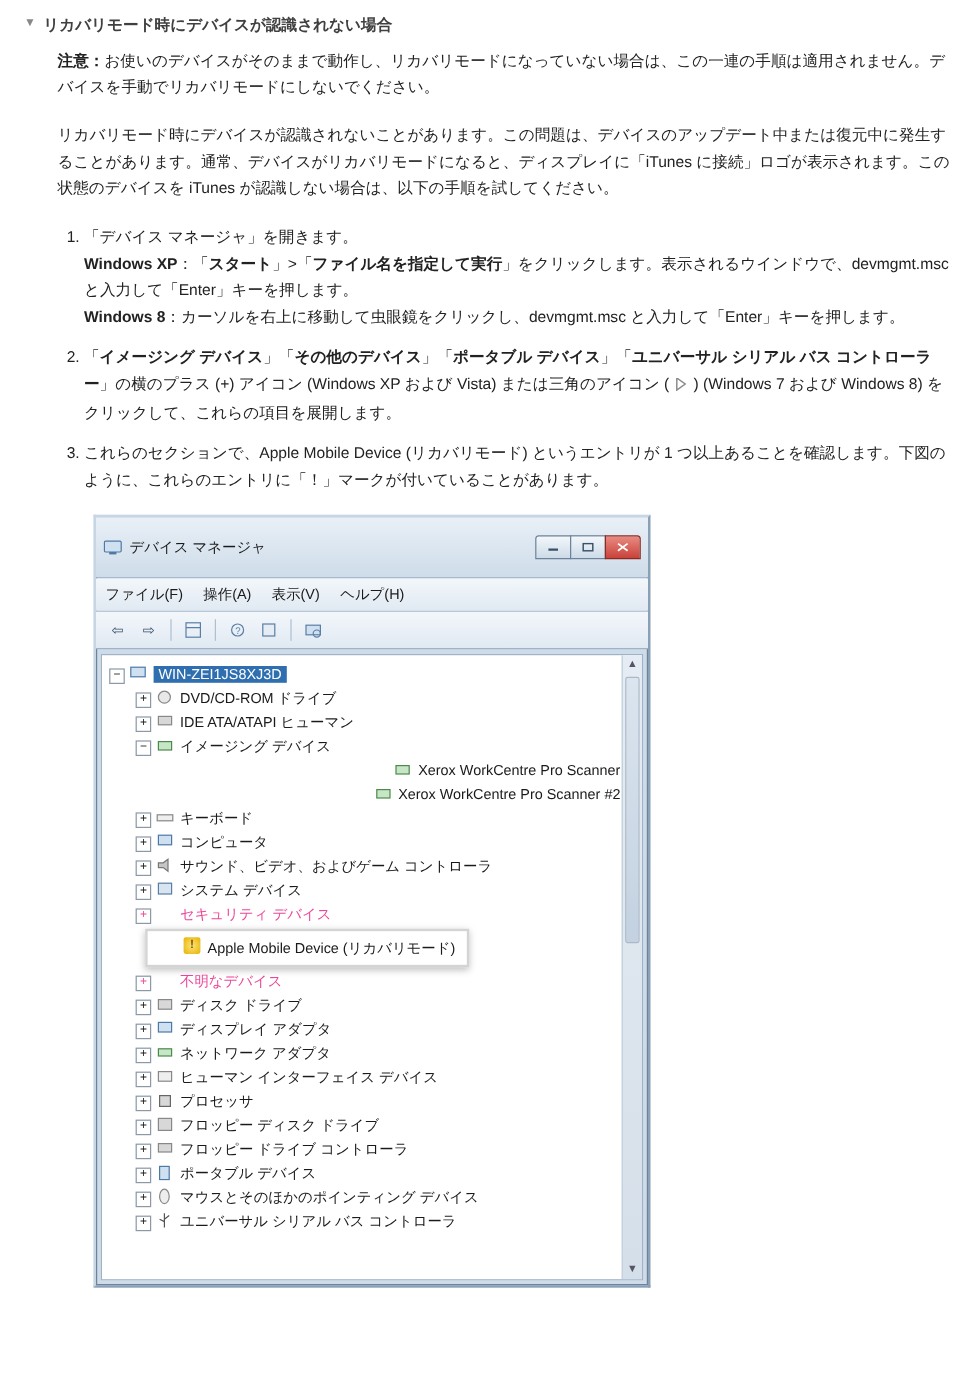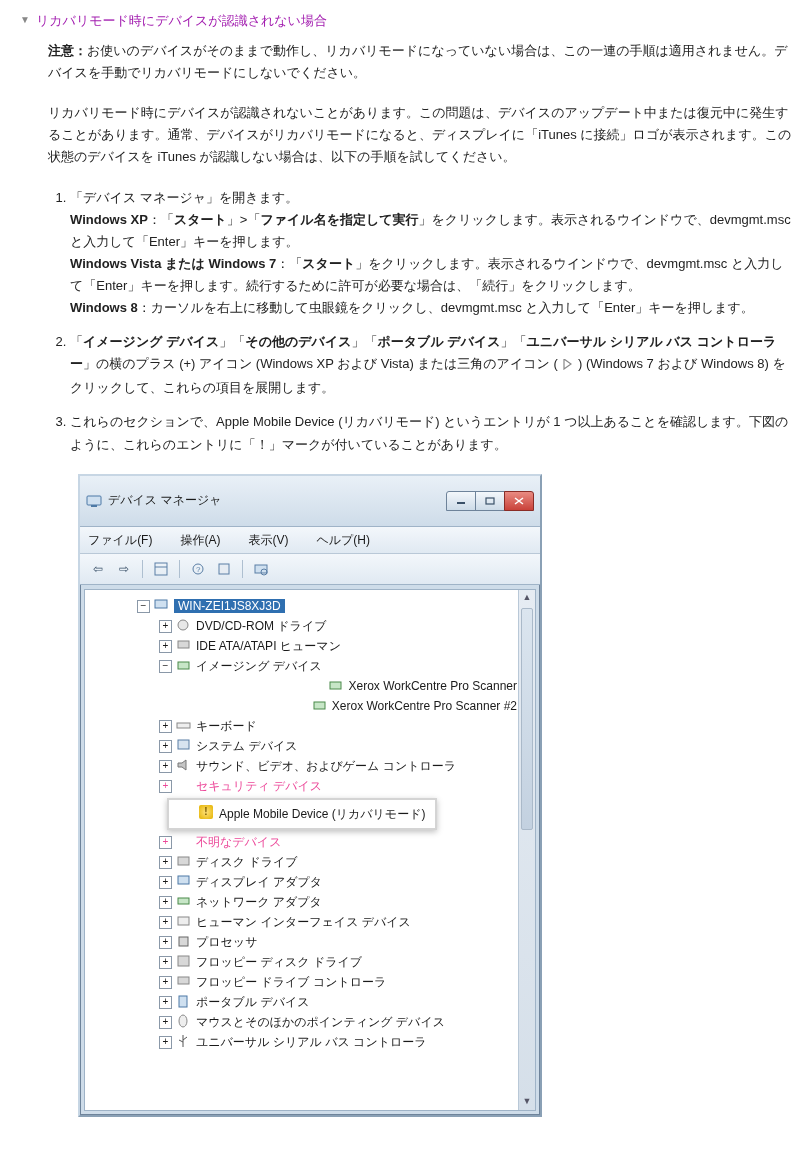--- a/index.html
+++ b/index.html
@@ -6,22 +6,22 @@
     font-family: "Hiragino Kaku Gothic Pro", "Meiryo", sans-serif;
     font-size: 13px;
     color: #222;
     margin: 0;
     padding: 10px 20px 40px 20px;
     width: 772px;
     line-height: 1.7;
     background: #fff;
   }
   .accordion-header {
-    color: #a21caf;
-    font-weight: normal;
+    color: #404040;
+    font-weight: bold;
     font-size: 13px;
     margin: 0 0 8px 0;
     padding-left: 16px;
     position: relative;
     cursor: pointer;
   }
   .accordion-header::before {
     content: "▼";
     position: absolute;
     left: 0;
@@ -73,21 +73,21 @@
     margin-left:-1px;
     display:flex; align-items:center; justify-content:center;
     font-size:10px;
   }
   .winbtn.close { background: linear-gradient(#e98b82,#c9423a); border-color:#8a2c26; color:#fff; border-top-right-radius:3px;}
   .winbtn.min { border-top-left-radius:3px; }
   .menubar {
     background: linear-gradient(#f3f7fb,#e0e9f2);
     padding: 3px 8px;
     border-bottom: 1px solid #b9c8d7;
-    display:flex; gap:28px;
+    display:flex; gap:17px;
   }
   .toolbar {
     background: linear-gradient(#f3f7fb,#e0e9f2);
     padding:4px 6px;
     border-bottom:1px solid #9fb3c7;
     display:flex; gap:2px; align-items:center;
   }
   .tbtn {
     width:22px; height:20px; border:1px solid transparent;
     display:flex; align-items:center; justify-content:center;
@@ -103,21 +103,20 @@
     position:relative;
   }
   .tree-scroll { position:absolute; right:0; top:0; bottom:0; width:16px;
     background: linear-gradient(#e6ecf3,#d5dfe9); border-left:1px solid #b9c8d7;}
   .tree-scroll .arrow { height:16px; display:flex; align-items:center; justify-content:center; font-size:9px; color:#556;}
   .tree-scroll .thumb { position:absolute; left:2px; right:2px; top:18px; height:220px;
     background: linear-gradient(#dbe5ef,#c3d1e0); border:1px solid #aab9c9; border-radius:2px;}
   .tree {
     padding:6px 18px 6px 6px;
     line-height:20px;
-    margin-left:46px;
   }
   .node { white-space:nowrap; }
   .node .exp {
     display:inline-block; width:11px; height:11px;
     border:1px solid #8a98a8; background:#fff;
     text-align:center; line-height:9px; font-size:10px;
     margin-right:4px; vertical-align:1px;
   }
   .node .ico {
     display:inline-block; width:16px; height:14px; vertical-align:-2px; margin-right:4px;
@@ -158,23 +157,20 @@
     <b>注意：</b><span>お使いのデバイスがそのままで動作し、リカバリモードになっていない場合は、この一連の手順は適用されません。デバイスを手動でリカバリモードにしないでください。</span>
   </p>
 
   <p class="para">リカバリモード時にデバイスが認識されないことがあります。この問題は、デバイスのアップデート中または復元中に発生することがあります。通常、デバイスがリカバリモードになると、ディスプレイに「iTunes に接続」ロゴが表示されます。この状態のデバイスを iTunes が認識しない場合は、以下の手順を試してください。</p>
 
   <ol>
     <li>
       <span>「デバイス マネージャ」を開きます。</span>
       <div class="sub">
         <span class="bold">Windows XP</span><span>：「</span><span class="bold">スタート</span><span>」&gt;「</span><span class="bold">ファイル名を指定して実行</span><span>」をクリックします。表示されるウインドウで、devmgmt.msc と入力して「Enter」キーを押します。</span>
-      </div>
-      <div class="sub">
-        <span class="bold">Windows Vista または Windows 7</span><span>：「</span><span class="bold">スタート</span><span>」をクリックします。表示されるウインドウで、devmgmt.msc と入力して「Enter」キーを押します。続行するために許可が必要な場合は、「続行」をクリックします。</span>
       </div>
       <div class="sub">
         <span class="bold">Windows 8</span><span>：カーソルを右上に移動して虫眼鏡をクリックし、devmgmt.msc と入力して「Enter」キーを押します。</span>
       </div>
     </li>
 
     <li>
       <span>「</span><span class="bold">イメージング デバイス</span><span>」「</span><span class="bold">その他のデバイス</span><span>」「</span><span class="bold">ポータブル デバイス</span><span>」「</span><span class="bold">ユニバーサル シリアル バス コントローラー</span><span>」の横のプラス (+) アイコン (Windows XP および Vista) または三角のアイコン ( </span>
       <span class="triangle-icon">
         <svg width="9" height="11">
@@ -283,25 +279,28 @@
                 <rect x="2" y="4" width="11" height="7" fill="#c7e6c7" stroke="#4a8a4a"></rect>
               </svg></span><span>Xerox WorkCentre Pro Scanner</span></div>
         <div class="node lvl2"><span class="ico"><svg width="16" height="14">
                 <rect x="2" y="4" width="11" height="7" fill="#c7e6c7" stroke="#4a8a4a"></rect>
               </svg></span><span>Xerox WorkCentre Pro Scanner #2</span></div>
 
         <div class="node lvl1"><span class="exp">+</span><span class="ico"><svg width="16" height="14">
                 <rect x="1" y="5" width="13" height="5" fill="#eee" stroke="#888"></rect>
               </svg></span><span>キーボード</span></div>
         <div class="node lvl1"><span class="exp">+</span><span class="ico"><svg width="16" height="14">
+                <rect x="2" y="2" width="11" height="8" fill="#cfe0f0" stroke="#4d79a6"></rect>
+              </svg></span><span>コンピュータ</span></div>
+        <div class="node lvl1"><span class="exp">+</span><span class="ico"><svg width="16" height="14">
+                <polygon points="2,5 6,5 10,2 10,12 6,9 2,9" fill="#c6c6c6" stroke="#777"></polygon>
+              </svg></span><span>サウンド、ビデオ、およびゲーム コントローラ</span></div>
+        <div class="node lvl1"><span class="exp">+</span><span class="ico"><svg width="16" height="14">
                 <rect x="2" y="2" width="11" height="9" fill="#d8e4f0" stroke="#5a7ea5"></rect>
               </svg></span><span>システム デバイス</span></div>
-        <div class="node lvl1"><span class="exp">+</span><span class="ico"><svg width="16" height="14">
-                <polygon points="2,5 6,5 10,2 10,12 6,9 2,9" fill="#c6c6c6" stroke="#777"></polygon>
-              </svg></span><span>サウンド、ビデオ、およびゲーム コントローラ</span></div>
         <div class="node lvl1 ghost"><span class="exp">+</span><span class="ico"></span><span>セキュリティ デバイス</span></div>
 
         <div class="highlight-box">
           <span class="warn">!</span>
           <span>Apple Mobile Device (リカバリモード)</span>
         </div>
 
         <div class="node lvl1 ghost"><span class="exp">+</span><span class="ico"></span><span>不明なデバイス</span></div>
         <div class="node lvl1"><span class="exp">+</span><span class="ico"><svg width="16" height="14">
                 <rect x="2" y="3" width="11" height="8" fill="#d8d8d8" stroke="#888"></rect>

